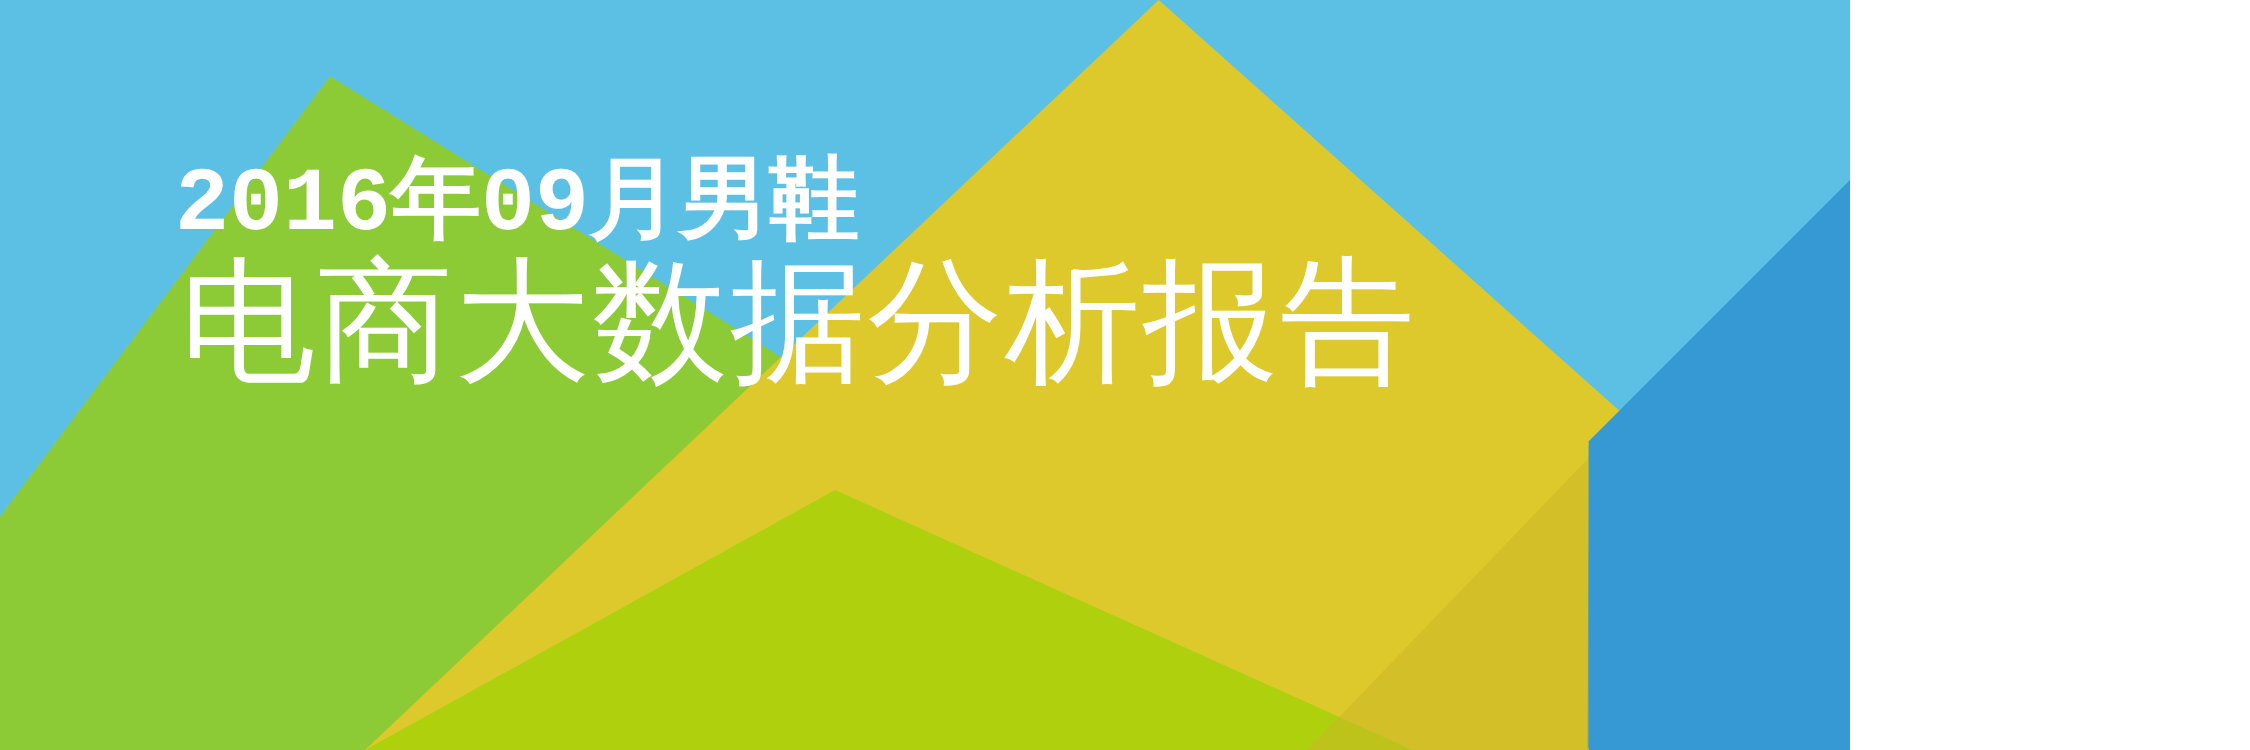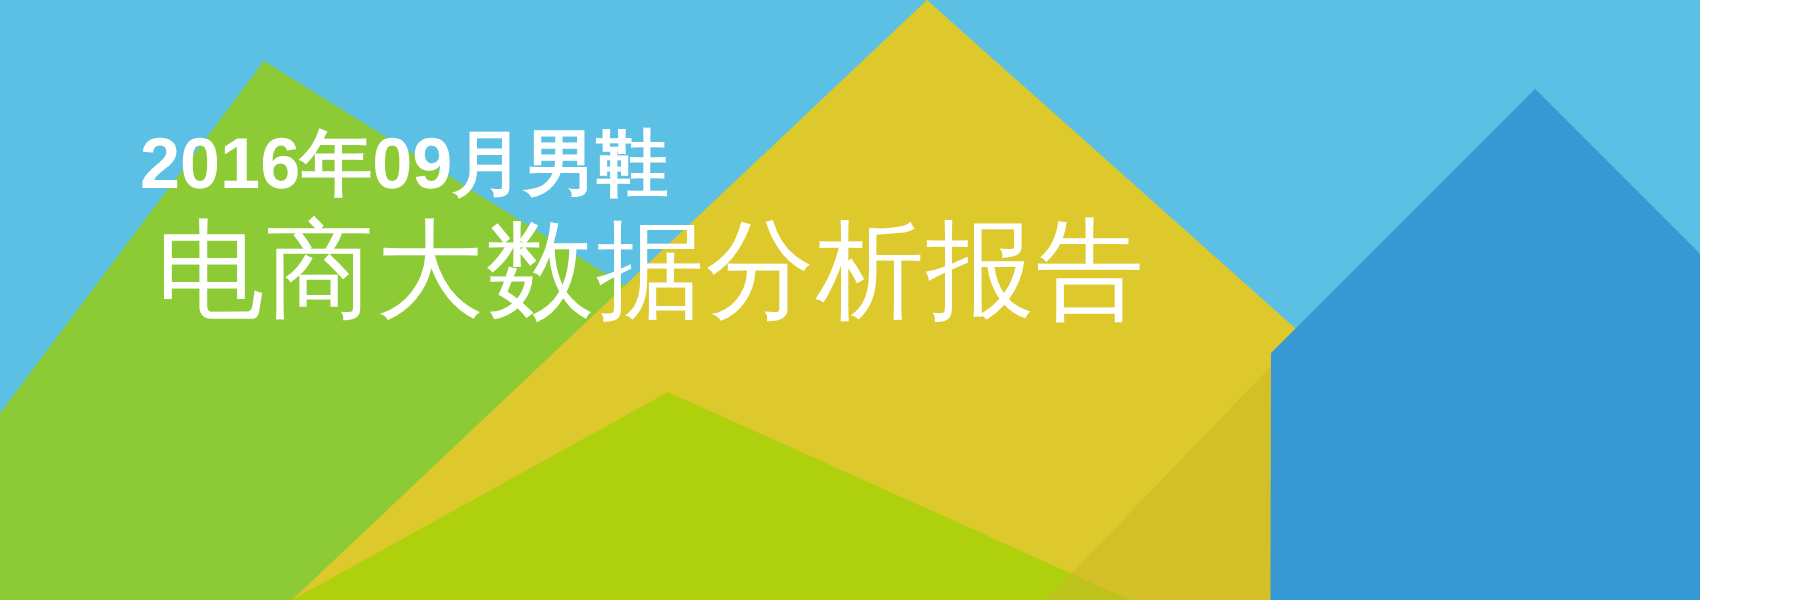--- a/index.html
+++ b/index.html
@@ -2,24 +2,24 @@
 <html><head>
 <meta charset="utf-8">
 <style>
   html, body {
     margin: 0;
     padding: 0;
     background: #ffffff;
   }
   #banner {
     position: relative;
-    width: 1700px;
+    width: 1480px;
     height: 600px;
     overflow: hidden;
-    font-family: Liberation Sans, sans-serif;
+    font-family: Liberation Mono, monospace;
   }
   #bg-svg {
     position: absolute;
     inset: 0;
     width: 1800px;
     height: 600px;
     display: block;
   }
   #title-block {
     position: absolute;
@@ -38,21 +38,21 @@
     margin: 0 0 12px 0;
     text-rendering: geometricPrecision;
   }
   #title-line-2 {
     font-size: 108px;
     font-weight: 400;
     color: #ffffff;
     line-height: 1.0;
     letter-spacing: 2px;
     white-space: nowrap;
-    margin: 16px;
+    margin: 4px;
     text-rendering: geometricPrecision;
   }
 </style>
 </head>
 <body>
 
 <div id="banner">
 
   <svg id="bg-svg" viewBox="0 0 1800 600" preserveAspectRatio="none" aria-hidden="true">
 

